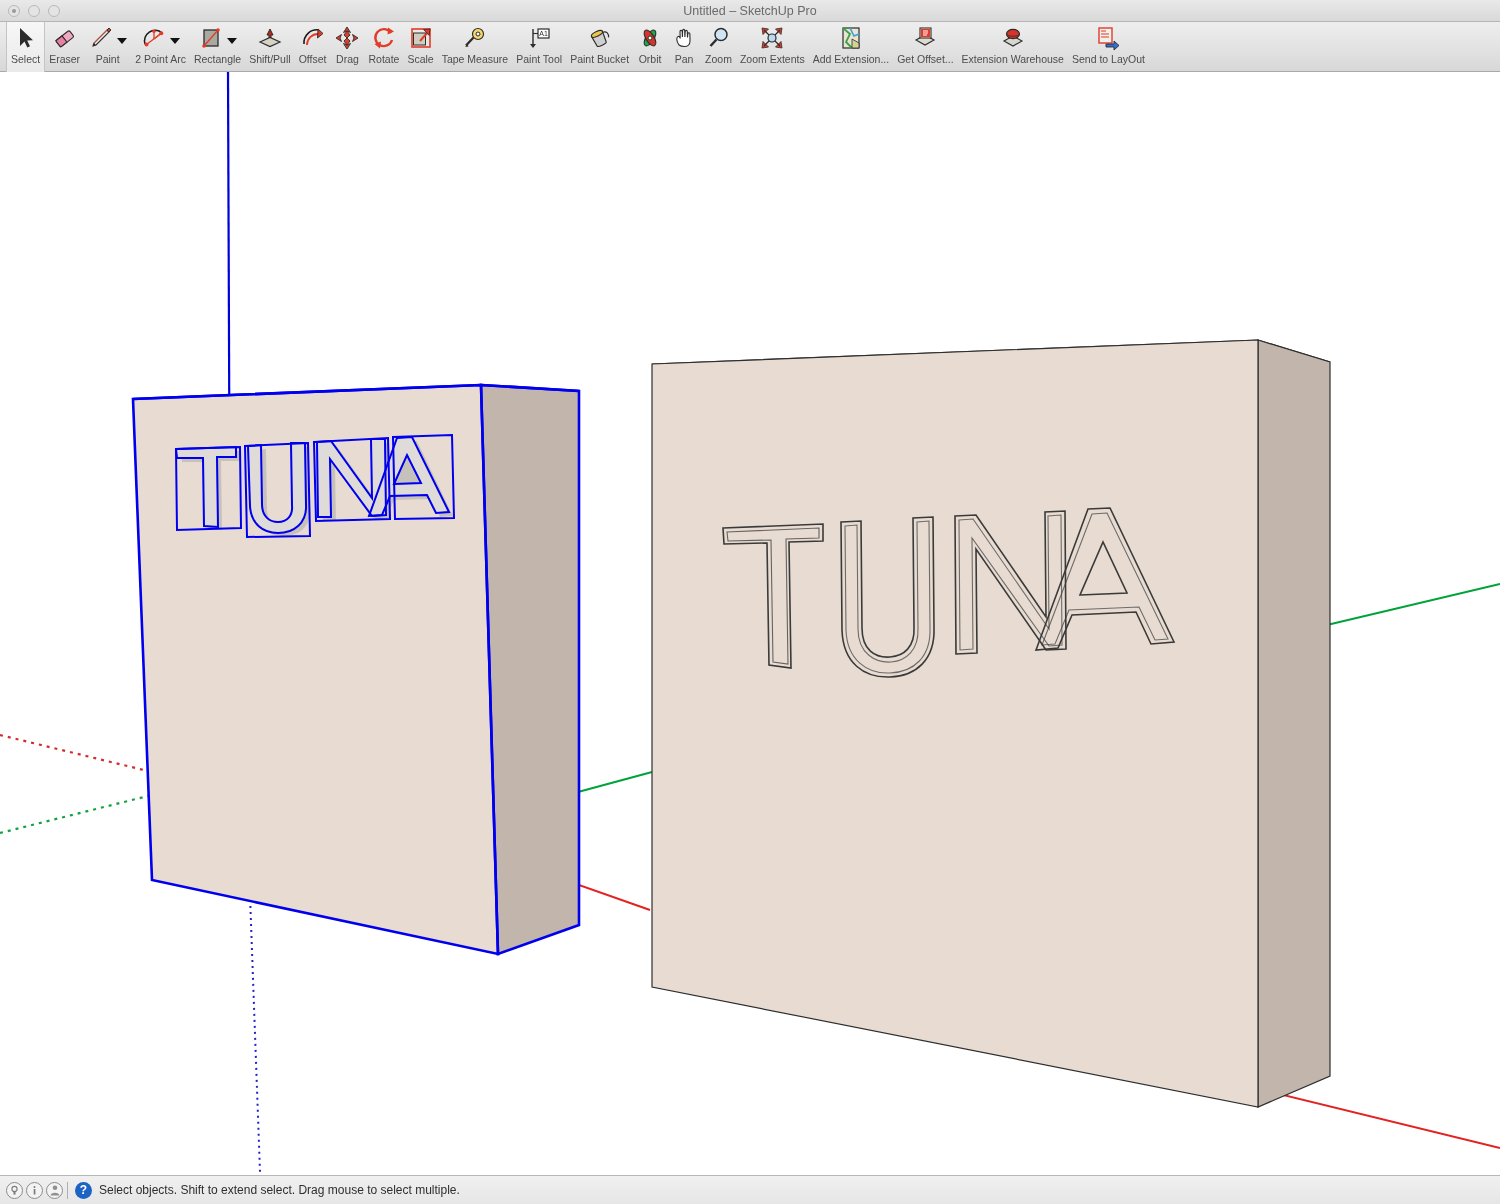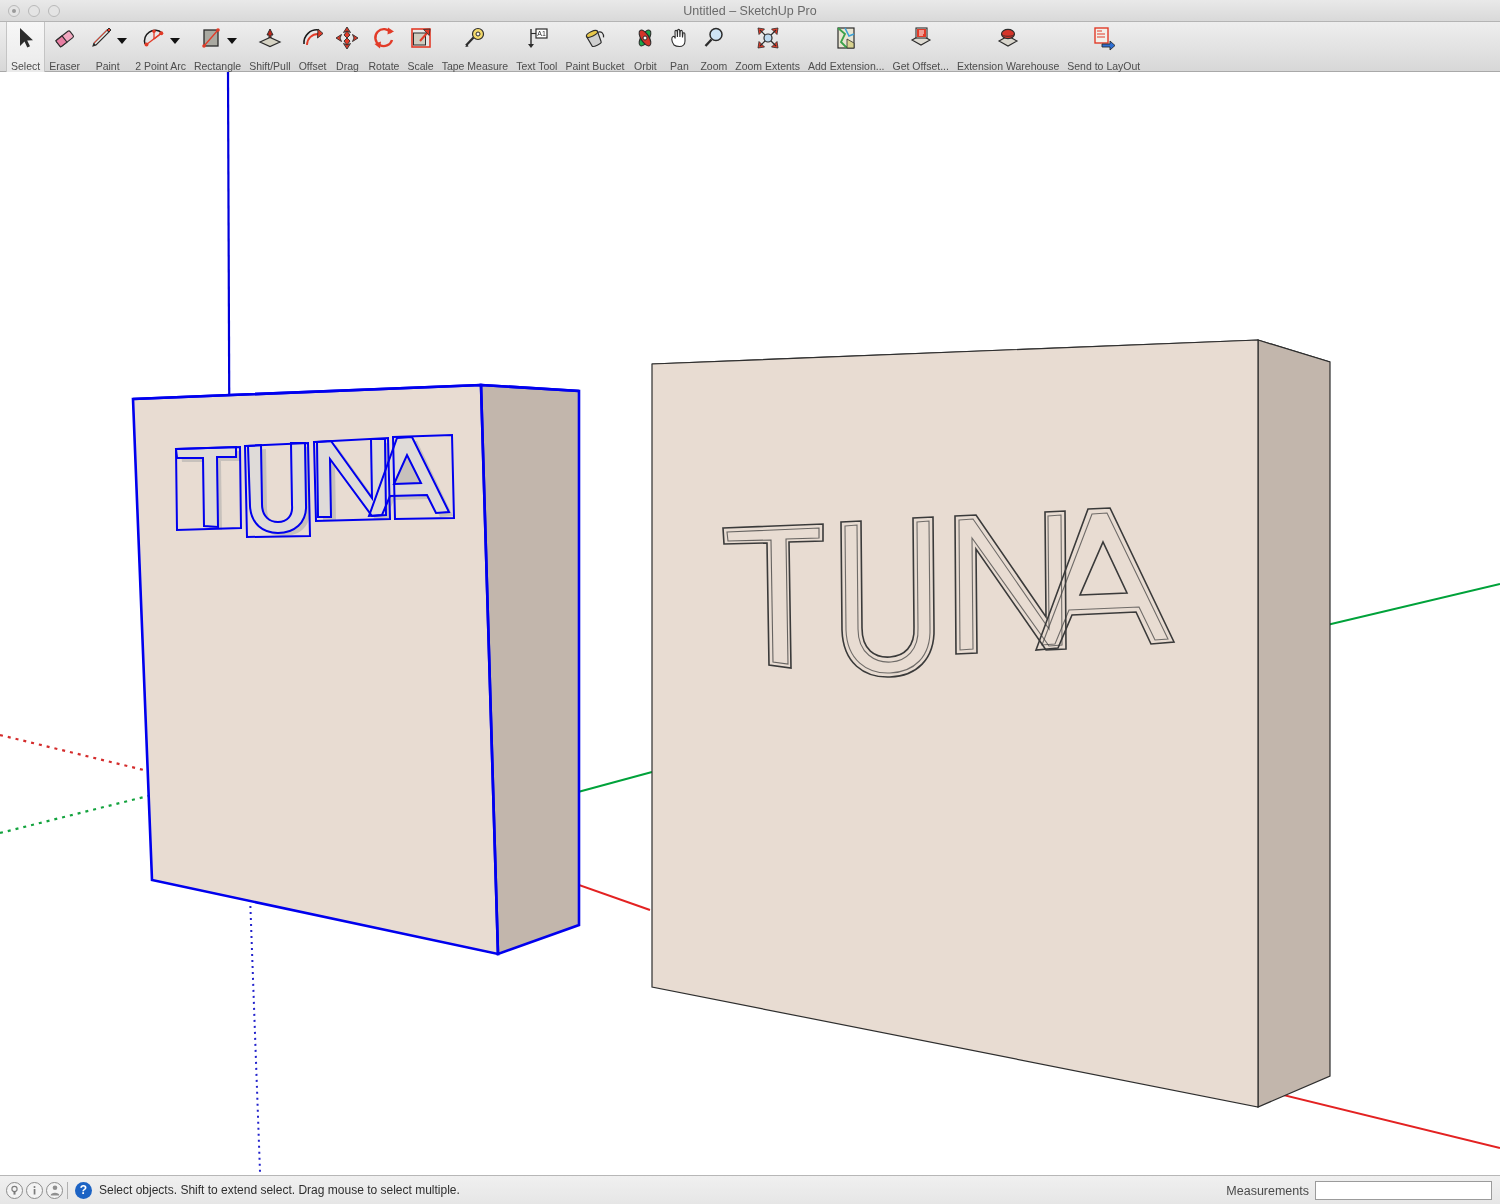--- a/index.html
+++ b/index.html
@@ -92,21 +92,21 @@
     height: 28px;
     display: flex;
     align-items: center;
     justify-content: center;
   }
   .tool .tlabel {
     font-size: 10.5px;
     color: #4d4d4d;
     white-space: nowrap;
     line-height: 12px;
-    margin-top: 8px;
+    margin-top: 1px;
   }
   .caret {
     display: inline-block;
     width: 0; height: 0;
     border-left: 5px solid transparent;
     border-right: 5px solid transparent;
     border-top: 6px solid #111;
     margin-left: 3px;
     margin-top: 6px;
   }
@@ -348,21 +348,21 @@
     <div class="tool">
       <div class="glyph glyphrow">
         <svg width="26" height="26" viewBox="0 0 26 26" aria-hidden="true">
           <rect x="12" y="4" width="11" height="9" fill="#ffffff" stroke="#2c2c2c" stroke-width="1.2"></rect>
           <text x="17.5" y="11" font-family="Liberation Sans, sans-serif" font-size="7" text-anchor="middle" fill="#2c2c2c">A1</text>
           <path d="M7 4 L7 20" stroke="#2c2c2c" stroke-width="1.4"></path>
           <path d="M4 19 L7 23 L10 19 Z" fill="#2c2c2c"></path>
           <path d="M7 8.5 L12 8.5" stroke="#2c2c2c" stroke-width="1.1"></path>
         </svg>
       </div>
-      <div class="tlabel">Text Tool</div>
+      <div class="tlabel">Paint Tool</div>
     </div>
     <div class="tool">
       <div class="glyph glyphrow">
         <svg width="26" height="26" viewBox="0 0 26 26" aria-hidden="true">
           <g transform="rotate(-25 13 13)">
             <path d="M6 8 L18 8 L17 19 C17 21 7 21 7 19 Z" fill="#cfcfcf" stroke="#2c2c2c" stroke-width="1.2"></path>
             <ellipse cx="12" cy="8" rx="6" ry="2.4" fill="#e8c84a" stroke="#2c2c2c" stroke-width="1.1"></ellipse>
             <path d="M18 9 C22 9 23 13 21 16" fill="none" stroke="#2c2c2c" stroke-width="1.2"></path>
           </g>
         </svg>
@@ -588,17 +588,13 @@
       <svg width="12" height="12" viewBox="0 0 12 12" aria-hidden="true">
         <circle cx="6" cy="3.7" r="2.3" fill="#8f8f8f"></circle>
         <path d="M1.6 11.5 C1.6 7.8 10.4 7.8 10.4 11.5 Z" fill="#8f8f8f"></path>
       </svg>
     </div>
   </div>
   <div id="status-sep"></div>
   <div id="help-badge">?</div>
   <div id="status-text">Select objects. Shift to extend select. Drag mouse to select multiple.</div>
 
-  <div id="measurements-area">
-    <span id="measurements-label">Measurements</span>
-    <input id="measurements-input" type="text" value="" style="">
-  </div>
 </div>
 
 </body></html>

